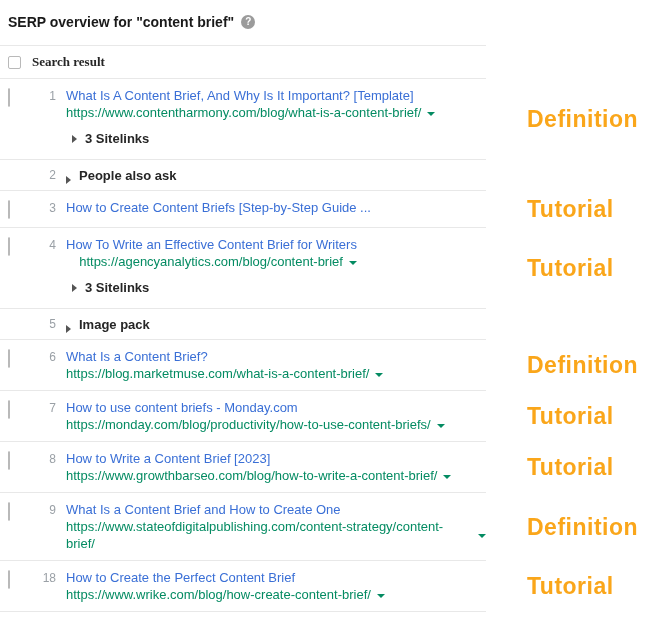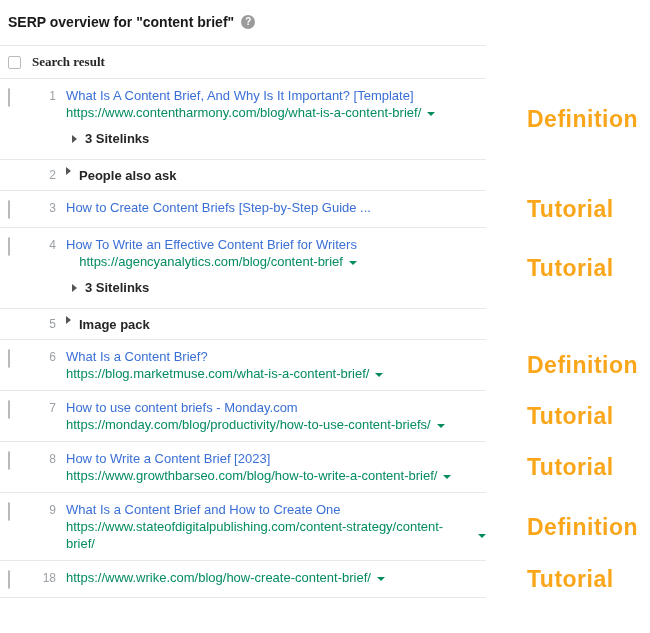--- a/index.html
+++ b/index.html
@@ -66,21 +66,21 @@
   .sitelinks{
     display:flex;align-items:center;gap:8px;
     margin:9px 0 4px 6px;cursor:pointer;
   }
   .tri-right{
     width:0;height:0;display:inline-block;
     border-top:4px solid transparent;border-bottom:4px solid transparent;
     border-left:5px solid #555;
   }
   .bold-label{font-size:13px;font-weight:bold;color:#262626;line-height:17px;}
-  .featwrap{display:flex;align-items:flex-start;gap:8px;margin-left:10px;padding-top:1px;cursor:pointer;}
+  .featwrap{display:flex;align-items:flex-end;gap:8px;margin-left:10px;padding-top:1px;cursor:pointer;}
   .annotation{
     position:absolute;left:527px;top:50%;transform:translateY(-50%);
     font-size:23px;font-weight:bold;letter-spacing:0.5px;
     color:var(--annotation,#faa61a);white-space:nowrap;
   }
 </style>
 </head>
 <body style="--title-link: #3A6FD6; --url-link: #048B62; --annotation: #FAA61A; --divider: #E8E8E8; --row-number: #9AA0A6; --help-icon-bg: #9B9B9B;">
 
 <div class="page">
@@ -220,20 +220,21 @@
 
     </div>
     <span class="annotation">Definition</span>
   </div>
       <div class="row organic">
     <div class="cbcol">
       <span class="cb"></span>
     </div>
     <div class="numcol">18</div>
     <div class="content">
+      <a class="rtitle">How to Create the Perfect Content Brief</a>
       <span class="rurl">
         <span>https://www.wrike.com/blog/how-create-content-brief/</span>
         <span class="caret-down"></span>
       </span>
 
     </div>
     <span class="annotation">Tutorial</span>
   </div>
     </div>
 

